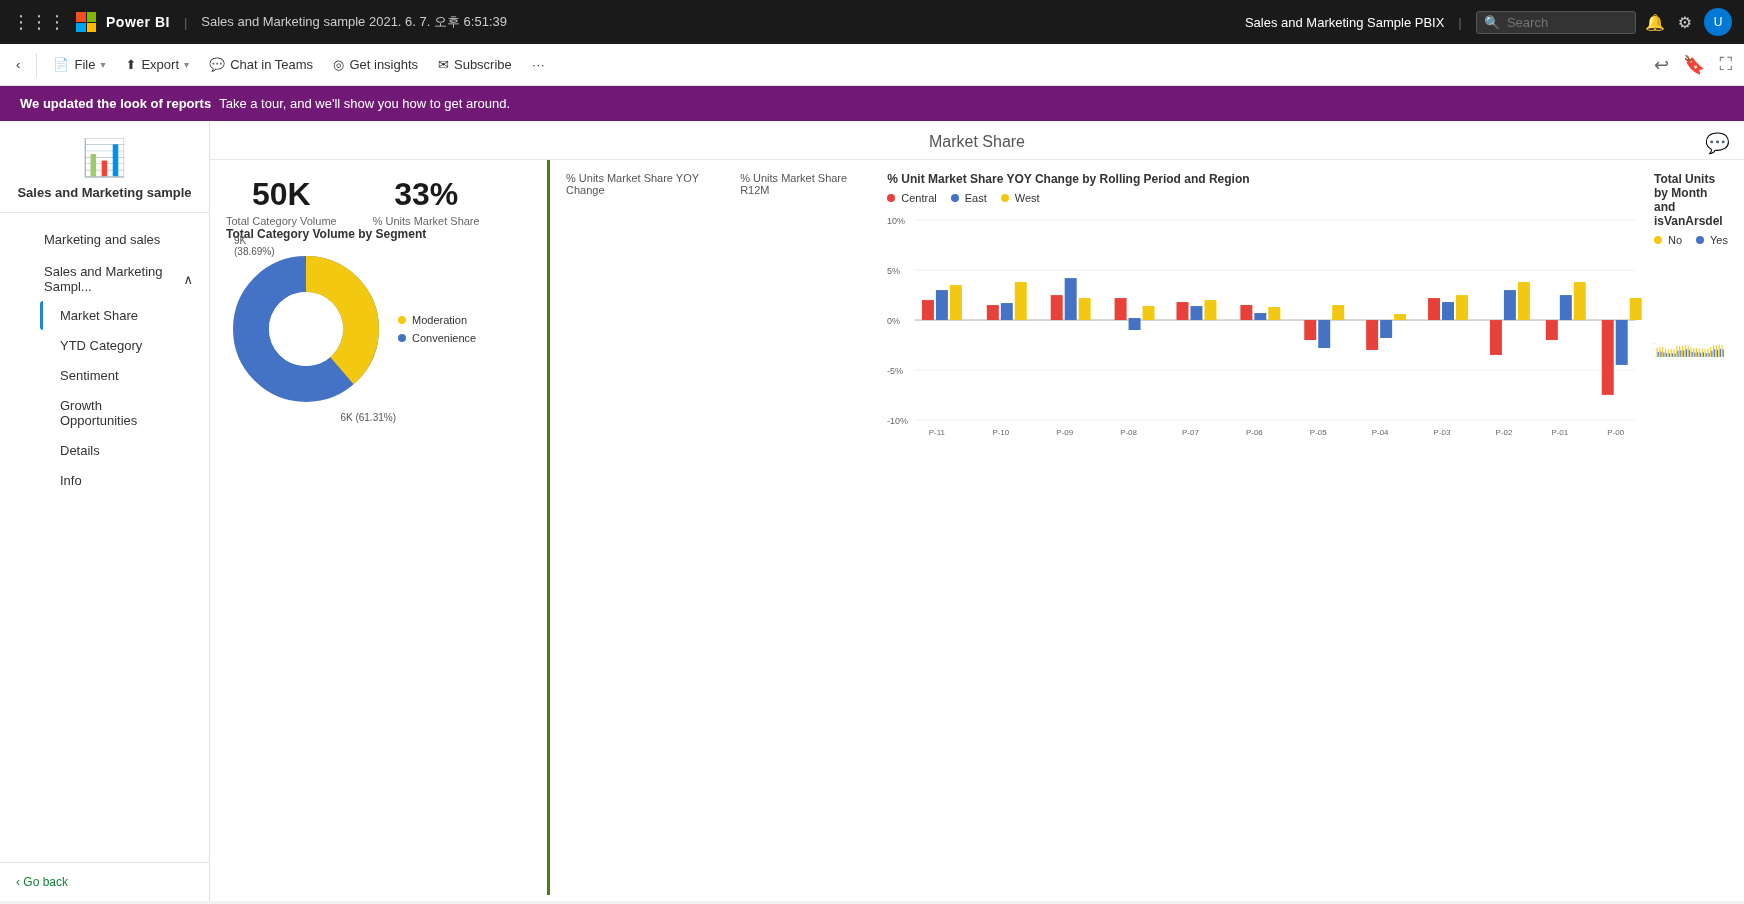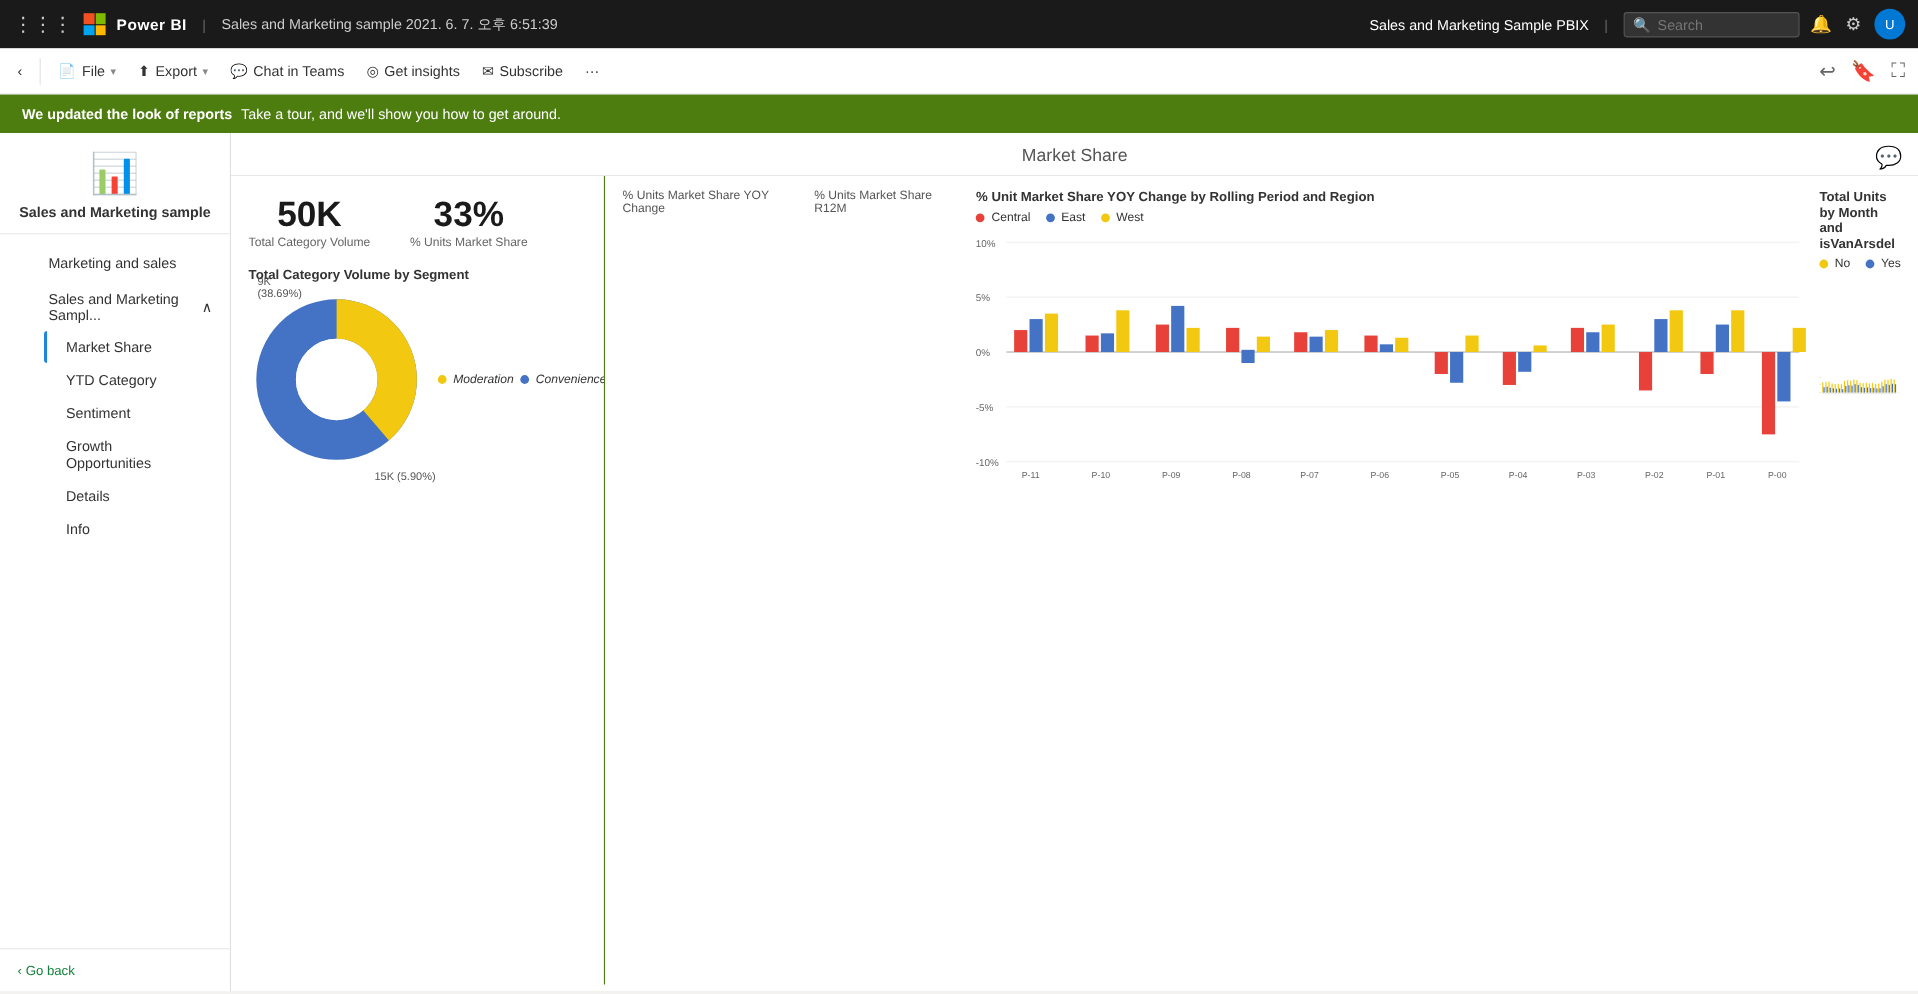--- a/index.html
+++ b/index.html
@@ -44,21 +44,21 @@
       padding: 5px 8px; border-radius: 3px;
       cursor: pointer; font-size: 13px; color: #333;
       border: none; background: transparent;
     }
     .toolbar-btn .caret { font-size: 10px; color: #888; }
     .toolbar-right { margin-left: auto; display: flex; gap: 6px; align-items: center; }
     .toolbar-right-btn { font-size: 18px; color: #666; cursor: pointer; padding: 4px; }
 
     
     .banner {
-      background: #4d7c0f; color: #fff;
+      background: #701a75; color: #fff;
       padding: 10px 20px; font-size: 13px;
       display: flex; align-items: center; gap: 8px;
     }
     .banner strong { font-weight: 600; }
 
     
     .main-layout { display: flex; height: calc(904px - 44px - 42px - 38px); }
 
     
     .sidebar {
@@ -106,37 +106,37 @@
 
     
     .report-title {
       text-align: center; font-size: 16px; color: #555;
       padding: 12px 0 8px; border-bottom: 1px solid #e8e8e8;
     }
     .report-body { display: flex; height: calc(100% - 45px); }
 
     
     .left-panel {
-      width: 340px; padding: 16px; border-right: 1px solid #4d7c0f;
-      display: flex; flex-direction: column; gap: 16px; overflow-y: auto;
+      width: 340px; padding: 16px; border-right: 3px solid #4d7c0f;
+      display: flex; flex-direction: column; gap: 0; overflow-y: auto;
     }
 
     
     .kpi-row { display: flex; gap: 20px; }
     .kpi-card { text-align: center; }
     .kpi-value { font-size: 32px; font-weight: 700; color: #1a1a1a; }
     .kpi-label { font-size: 11px; color: #666; margin-top: 2px; }
 
     
     .chart-title { font-size: 12px; font-weight: 600; color: #333; margin-bottom: 8px; }
     .donut-container { display: flex; align-items: center; gap: 12px; }
     .donut-wrapper { position: relative; width: 160px; height: 160px; flex-shrink: 0; }
     .donut-label-top { position: absolute; top: -14px; left: 8px; font-size: 10px; color: #555; }
     .donut-label-bottom { position: absolute; bottom: -14px; right: -10px; font-size: 10px; color: #555; white-space: nowrap; }
-    .donut-legend { display: flex; flex-direction: row; gap: 6px; font-style: italic; }
+    .donut-legend { display: flex; flex-direction: column; gap: 6px; }
     .legend-item { display: flex; align-items: center; gap: 6px; font-size: 11px; color: #333; }
     .legend-dot { width: 8px; height: 8px; border-radius: 50%; flex-shrink: 0; }
 
     
     .right-panel { flex: 1; padding: 12px 16px; display: flex; flex-direction: row; gap: 8px; overflow-y: auto; }
 
     
     .chart-header { display: flex; justify-content: space-between; margin-bottom: 4px; }
     .chart-header-label { font-size: 11px; color: #555; }
     .bar-chart-title { font-size: 12px; font-weight: 600; color: #333; margin-bottom: 6px; }
@@ -283,21 +283,21 @@
                   <span>9K</span><br>
                   <span>(38.69%)</span>
                 </span>
                 <svg width="160" height="160" viewBox="0 0 160 160">
 
                   <circle cx="80" cy="80" r="55" fill="none" stroke="#4472c4" stroke-width="36" stroke-dasharray="346 0" stroke-dashoffset="0" transform="rotate(-90 80 80)"></circle>
 
                   <circle cx="80" cy="80" r="55" fill="none" stroke="#f2c811" stroke-width="36" stroke-dasharray="133.5 212.5" stroke-dashoffset="0" transform="rotate(-90 80 80)"></circle>
                   <circle cx="80" cy="80" r="37" fill="white"></circle>
                 </svg>
-                <span class="donut-label-bottom">15K (5.90%)</span>
+                <span class="donut-label-bottom">6K (61.31%)</span>
               </div>
               <div class="donut-legend">
                 <div class="legend-item">
                   <span class="legend-dot" style="background:#f2c811;"></span>
                   <span>Moderation</span>
                 </div>
                 <div class="legend-item">
                   <span class="legend-dot" style="background:#4472c4;"></span>
                   <span>Convenience</span>
                 </div>

